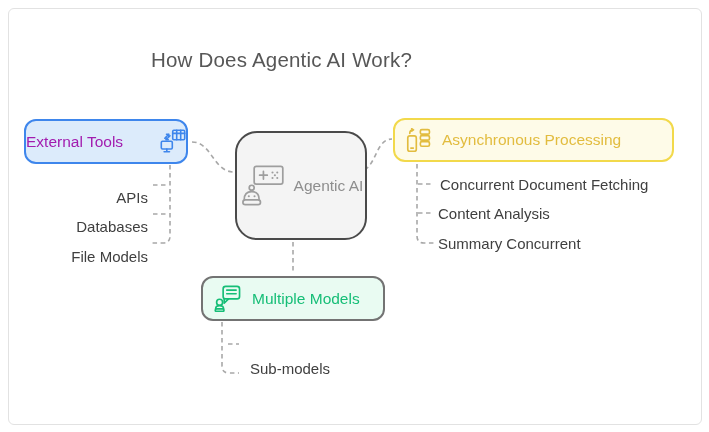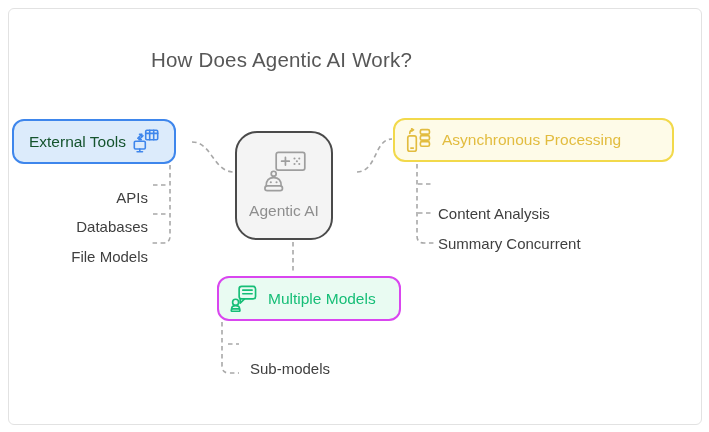--- a/index.html
+++ b/index.html
@@ -13,38 +13,38 @@
   }
   .title{
     position:absolute;left:0;top:48px;width:563px;text-align:center;
     font-size:20.5px;color:#575757;letter-spacing:.2px;
   }
   .node{
     position:absolute;display:flex;align-items:center;box-sizing:border-box;
     font-size:15.5px;white-space:nowrap;
   }
   .node-external{
-    left:12px;top:119px;width:164px;height:45px;border:2px solid #3e86ec;
-    border-radius:12px;background:#dcebfb;color:#14532d;
-    justify-content:center;gap:7px;
+    left:24px;top:119px;width:164px;height:45px;border:2px solid #3e86ec;
+    border-radius:12px;background:#dcebfb;color:#a21caf;
+    justify-content:space-between;gap:7px;
   }
   .node-async{
     left:393px;top:118px;width:281px;height:44px;border:2px solid #f2d94b;
     border-radius:12px;background:#fefbe8;color:#e2bc3f;
     padding-left:11px;gap:11px;
   }
   .node-models{
-    left:201px;top:276px;width:184px;height:45px;border:2px solid #d946ef;
+    left:201px;top:276px;width:184px;height:45px;border:2px solid #737373;
     border-radius:12px;background:#e9fbf2;color:#16be77;
-    padding-left:11px;gap:11px;margin-left:16px;
+    padding-left:11px;gap:11px;
   }
   .node-center{
-    left:235px;top:131px;width:98px;height:109px;border:2px solid #4a4a4a;
+    left:235px;top:131px;width:132px;height:109px;border:2px solid #4a4a4a;
     border-radius:22px;background:#f4f4f4;color:#8e8e8e;
-    flex-direction:column;justify-content:center;gap:9px;
+    flex-direction:row;justify-content:center;gap:9px;
   }
   .node-center .center-label{font-size:15.5px;color:#8e8e8e;}
   .child{
     position:absolute;font-size:15px;color:#3f3f3f;white-space:nowrap;
     transform:translateY(-50%);
   }
   .child.right-align{text-align:center;margin-top:12px;}
   .connectors{position:absolute;left:0;top:0;pointer-events:none;}
   .icon{display:inline-flex;flex:0 0 auto;}
 </style>
@@ -136,17 +136,18 @@
         <rect x="1.2" y="23" width="8.4" height="2.4" rx="1.2"></rect>
       </svg>
     </span>
     <span>Multiple Models</span>
   </div>
 
   <div class="child right-align" style="right:561px;top:185px">APIs</div>
   <div class="child right-align" style="right:561px;top:214px">Databases</div>
   <div class="child right-align" style="right:561px;top:244px">File Models</div>
 
+  <div class="child" style="left:440px;top:184px">Concurrent Document Fetching</div>
   <div class="child" style="left:438px;top:213px">Content Analysis</div>
   <div class="child" style="left:438px;top:243px">Summary Concurrent</div>
 
   <div class="child" style="left:250px;top:368px">Sub-models</div>
 </div>
 
 </body></html>

